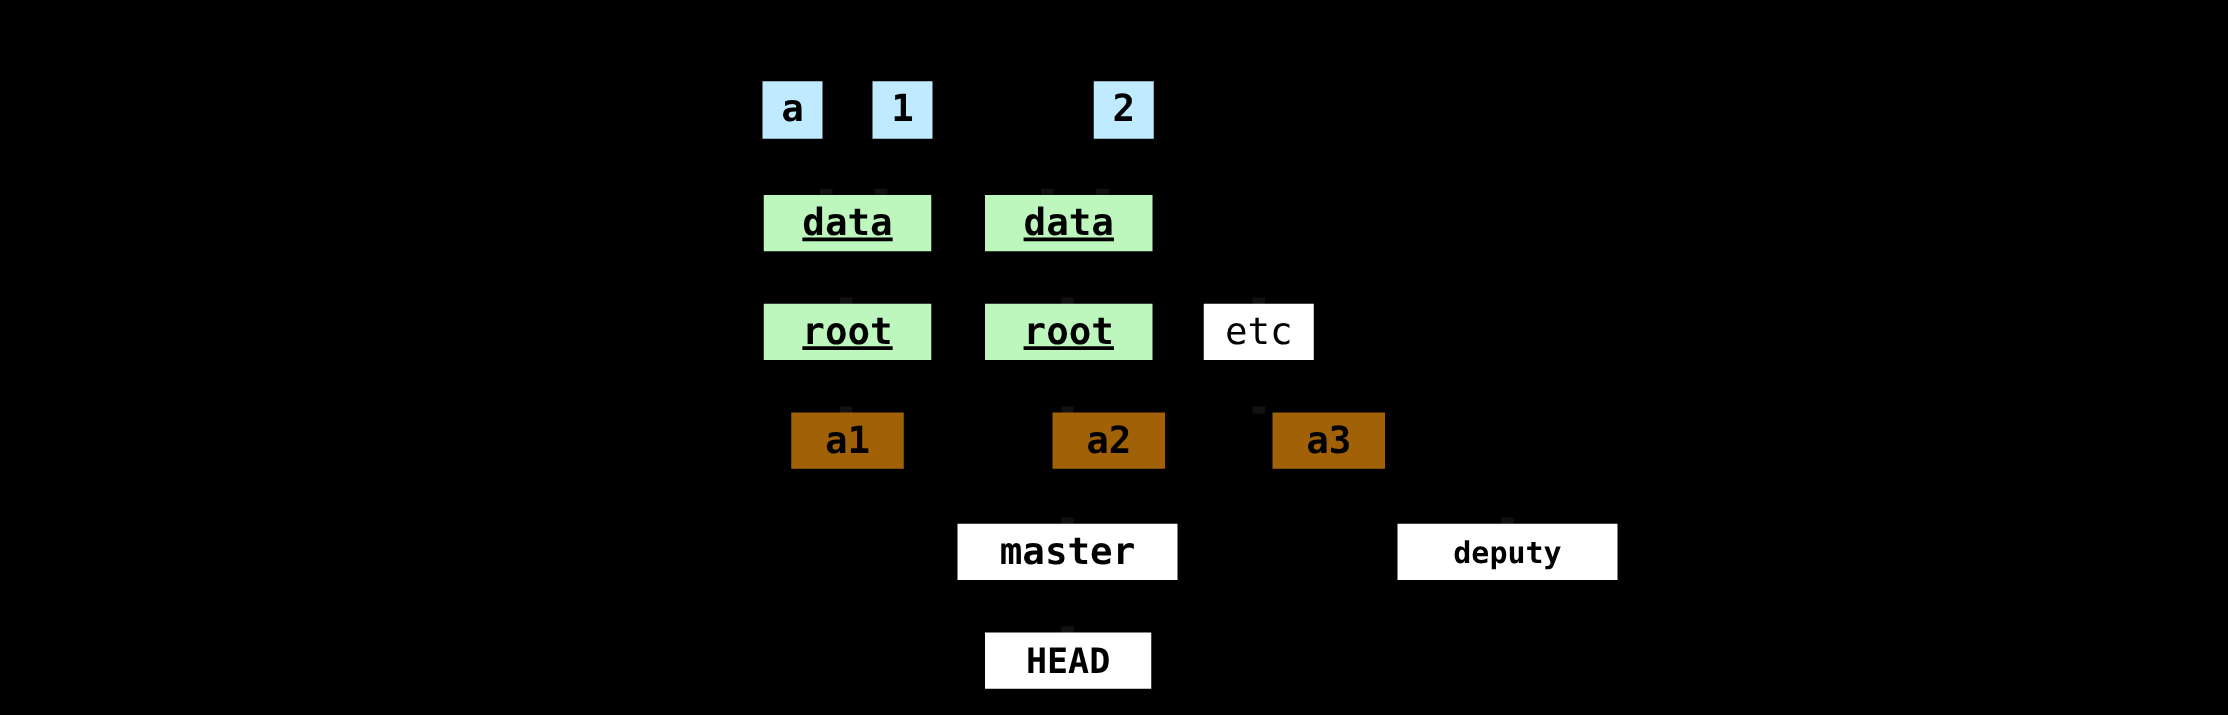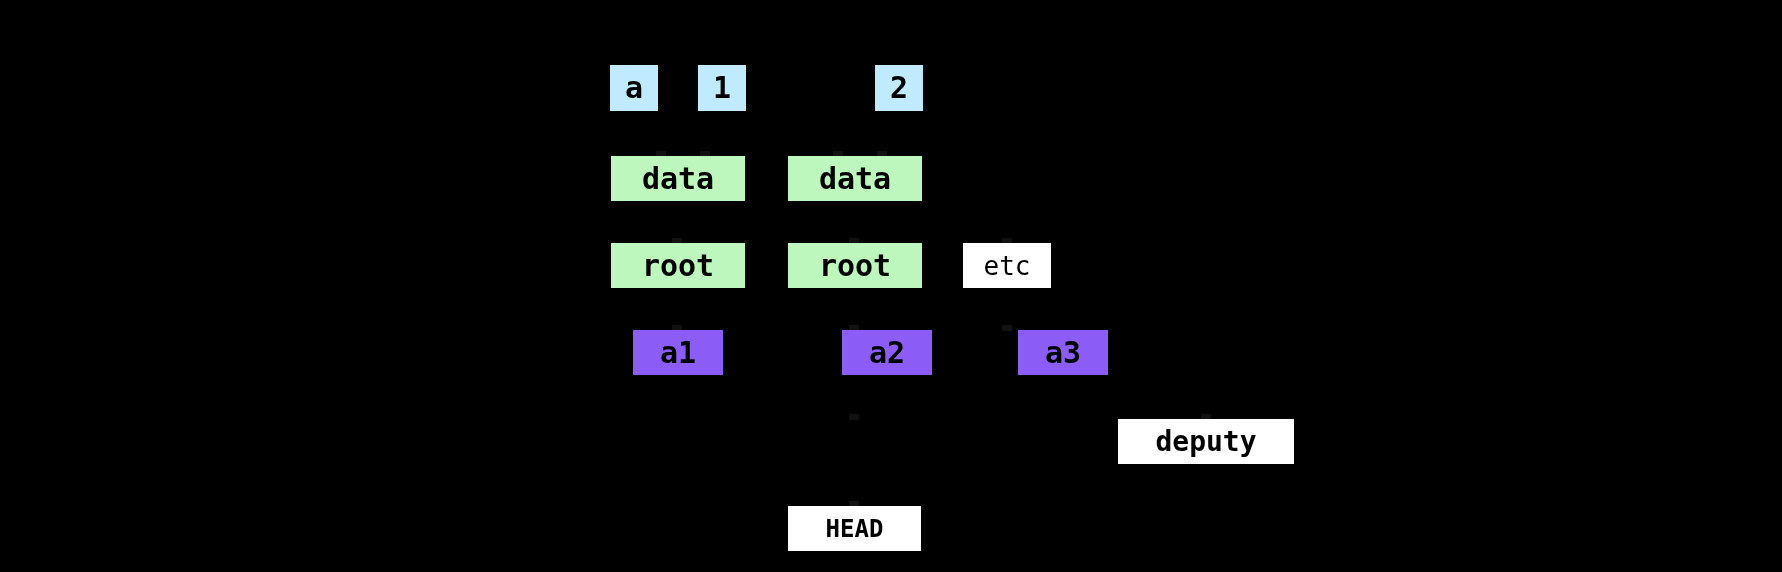--- a/index.html
+++ b/index.html
@@ -24,22 +24,22 @@
     align-items: center;
     justify-content: center;
     font-family: "DejaVu Sans Mono", "Liberation Mono", monospace;
     font-weight: bold;
     color: #000000;
     line-height: 1;
     white-space: nowrap;
     letter-spacing: 0px;
   }
   .node.blob   { background: #bfeaff; }
-  .node.tree   { background: #bdf7bd; }
-  .node.commit { background: #8b5cf6; }
+  .node.tree   { background: #bdf7bd; text-decoration: underline; }
+  .node.commit { background: #a16207; }
   .node.ref    { background: #ffffff; }
   .node.plain  { background: #ffffff; font-weight: normal; }
   .edge-stub {
     position: absolute;
     background: #111111;
   }
 </style>
 </head>
 <body>
 
@@ -57,19 +57,20 @@
     <div class="edge-stub" style="left: 849px; top: 414px; width: 10px; height: 6px;"></div>
     <div class="edge-stub" style="left: 1201px; top: 414px; width: 10px; height: 6px;"></div>
     <div class="edge-stub" style="left: 849px; top: 501px; width: 10px; height: 6px;"></div>
     <div class="node blob" style="left: 610px; top: 65px; width: 48px; height: 46px; font-size: 30px;">a</div>
     <div class="node blob" style="left: 698px; top: 65px; width: 48px; height: 46px; font-size: 30px;">1</div>
     <div class="node blob" style="left: 875px; top: 65px; width: 48px; height: 46px; font-size: 30px;">2</div>
     <div class="node tree" style="left: 611px; top: 156px; width: 134px; height: 45px; font-size: 30px;">data</div>
     <div class="node tree" style="left: 788px; top: 156px; width: 134px; height: 45px; font-size: 30px;">data</div>
     <div class="node tree" style="left: 611px; top: 243px; width: 134px; height: 45px; font-size: 30px;">root</div>
     <div class="node tree" style="left: 788px; top: 243px; width: 134px; height: 45px; font-size: 30px;">root</div>
-    <div class="node plain" style="left: 963px; top: 243px; width: 88px; height: 45px; font-size: 26px;">etc</div>
+    <div class="node plain" style="left: 963px; top: 243px; width: 88px; height: 45px; font-size: 30px;">etc</div>
     <div class="node commit" style="left: 633px; top: 330px; width: 90px; height: 45px; font-size: 30px;">a1</div>
     <div class="node commit" style="left: 810px; top: 330px; width: 90px; height: 45px; font-size: 30px; margin-left: 32px;">a2</div>
     <div class="node commit" style="left: 1018px; top: 330px; width: 90px; height: 45px; font-size: 30px;">a3</div>
-    <div class="node ref" style="left: 1118px; top: 419px; width: 176px; height: 45px; font-size: 28px;">deputy</div>
-    <div class="node ref" style="left: 788px; top: 506px; width: 133px; height: 45px; font-size: 24px;">HEAD</div>
+    <div class="node ref" style="left: 766px; top: 419px; width: 176px; height: 45px; font-size: 30px;">master</div>
+    <div class="node ref" style="left: 1118px; top: 419px; width: 176px; height: 45px; font-size: 24px;">deputy</div>
+    <div class="node ref" style="left: 788px; top: 506px; width: 133px; height: 45px; font-size: 28px;">HEAD</div>
   </div>
 
 </body></html>

